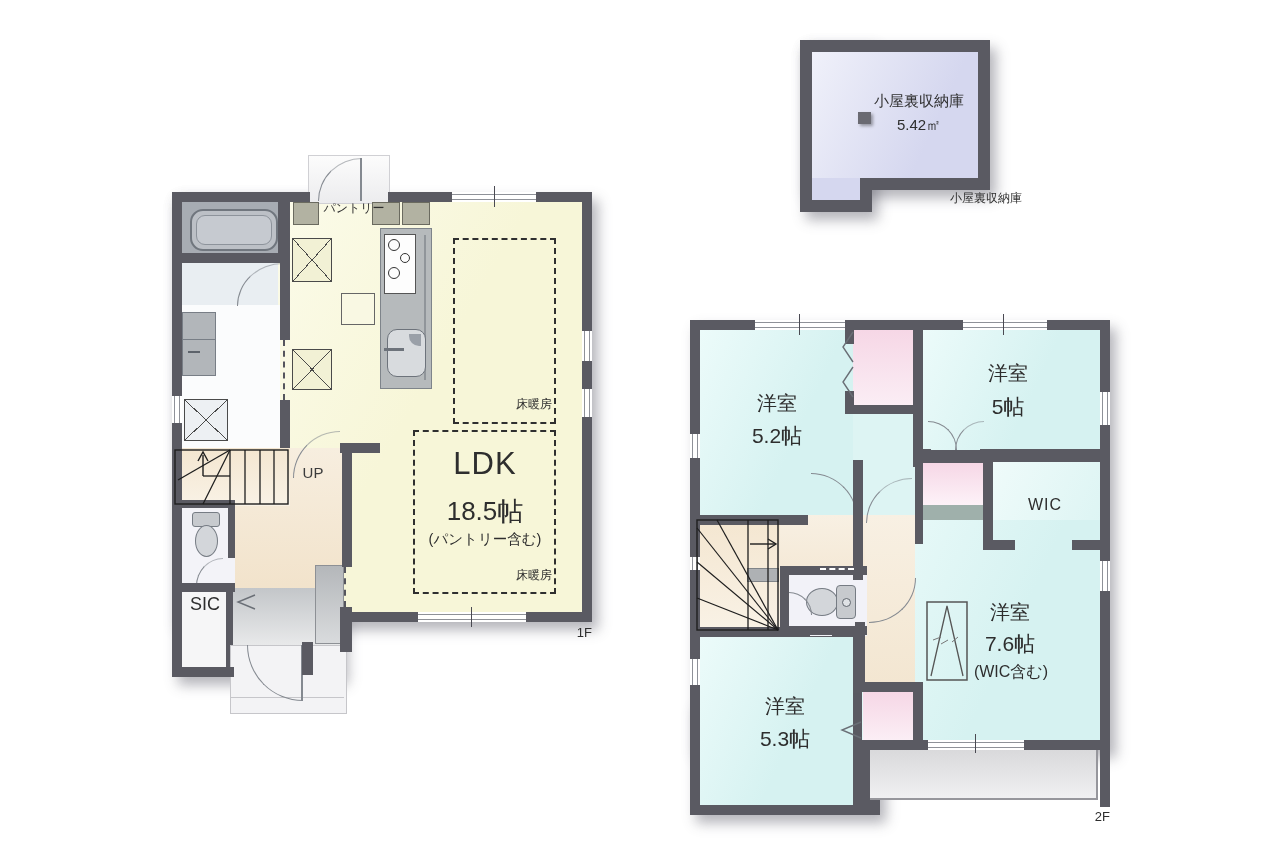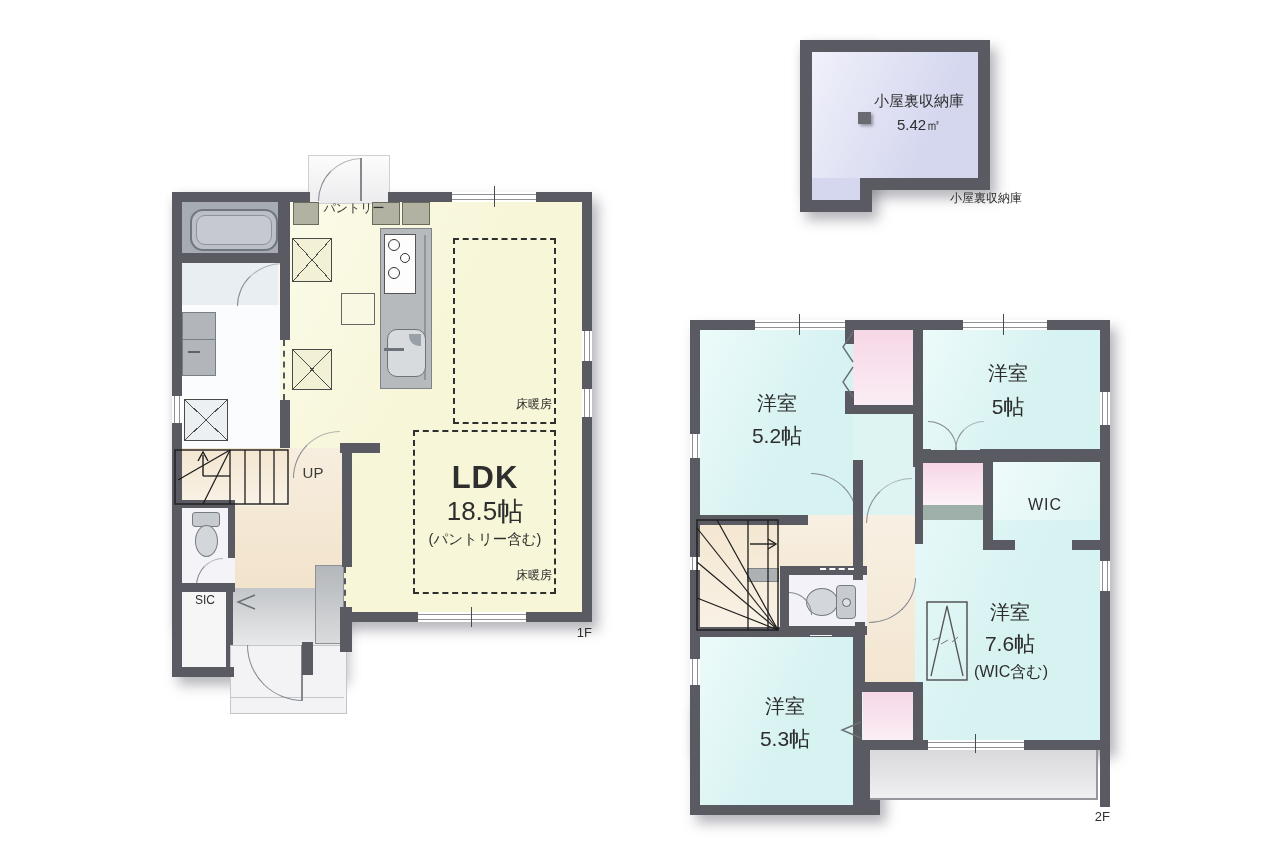--- a/index.html
+++ b/index.html
@@ -130,27 +130,27 @@
     <line x1="88" y1="2" x2="88" y2="56" stroke="#1e1e1e" stroke-width="1.3"></line>
     <line x1="102" y1="2" x2="102" y2="56" stroke="#1e1e1e" stroke-width="1.3"></line>
     <line x1="58" y1="2" x2="6" y2="32" stroke="#1e1e1e" stroke-width="1.3"></line>
     <line x1="58" y1="2" x2="31" y2="56" stroke="#1e1e1e" stroke-width="1.3"></line>
     <line x1="31" y1="28" x2="58" y2="28" stroke="#1e1e1e" stroke-width="1.3"></line>
     <line x1="31" y1="28" x2="31" y2="7" stroke="#1e1e1e" stroke-width="1.4"></line>
     <path d="M26,13 L31,4 L36,13" fill="none" stroke="#1e1e1e" stroke-width="1.4"></path>
   </svg>
 
   <div class="lbl" style="left:316px;top:202px;width:76px;font-size:12px;">パントリー</div>
-  <div class="lbl" style="left:430px;top:460px;width:110px;font-size:31px;letter-spacing:1px;font-weight:bold;">LDK</div>
+  <div class="lbl" style="left:430px;top:446px;width:110px;font-size:31px;letter-spacing:1px;">LDK</div>
   <div class="lbl" style="left:420px;top:497px;width:130px;font-size:26px;">18.5帖</div>
   <div class="lbl" style="left:405px;top:531px;width:160px;font-size:14.5px;">(パントリー含む)</div>
   <div class="lbl" style="left:492px;top:398px;width:60px;font-size:12px;text-align:right;">床暖房</div>
   <div class="lbl" style="left:492px;top:569px;width:60px;font-size:12px;text-align:right;">床暖房</div>
   <div class="lbl" style="left:296px;top:464px;width:34px;font-size:15px;color:#3c3c3c;">UP</div>
-  <div class="lbl" style="left:184px;top:594px;width:42px;font-size:12px;">SIC</div>
+  <div class="lbl" style="left:184px;top:594px;width:42px;font-size:18px;">SIC</div>
   <div class="lbl" style="left:558px;top:626px;width:34px;font-size:13px;text-align:right;">1F</div>
 
   <div class="floor" style="left:812px;top:52px;width:166px;height:126px;background:linear-gradient(115deg,#f0f1fa 0%,#d5d7ef 70%);"></div>
   <div class="floor" style="left:812px;top:178px;width:48px;height:22px;background:#d5d7ef;"></div>
   <div class="wall" style="left:800px;top:40px;width:190px;height:12px;"></div>
   <div class="wall" style="left:800px;top:40px;width:12px;height:172px;"></div>
   <div class="wall" style="left:978px;top:40px;width:12px;height:150px;"></div>
   <div class="wall" style="left:860px;top:178px;width:130px;height:12px;"></div>
   <div class="wall" style="left:860px;top:178px;width:12px;height:34px;"></div>
   <div class="wall" style="left:800px;top:200px;width:72px;height:12px;"></div>

